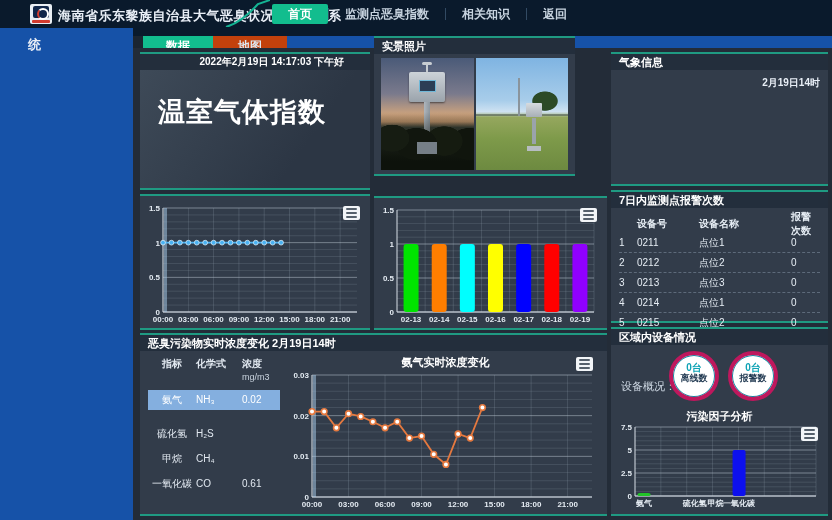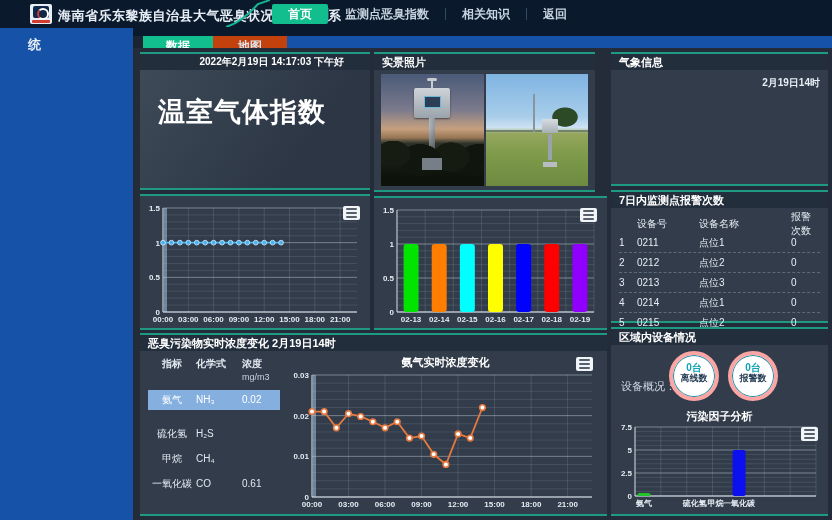--- a/index.html
+++ b/index.html
@@ -63,38 +63,38 @@
   .fence{position:absolute;left:0;top:50%;width:100%;height:2px;background:rgba(70,80,70,.55);}
   .fpole{position:absolute;left:46%;top:18%;width:2px;height:34%;background:#8a949c;}
   .station2{position:absolute;left:55%;top:40%;width:16px;height:14px;background:linear-gradient(180deg,#d6dbdf,#a7afb6);border-radius:1px;}
   .spole2{position:absolute;left:55%;top:54%;width:4px;height:26px;margin-left:6px;background:#9aa3ab;}
   .sbase2{position:absolute;left:55%;top:79%;width:14px;height:5px;margin-left:1px;background:#b7bdc2;}
   
   .weather-date{position:absolute;right:8px;top:22px;font-size:10px;font-weight:bold;color:#e8eef6;}
   
   .atable{position:absolute;left:8px;right:8px;top:22px;}
   .arow{display:flex;height:19px;align-items:center;font-size:10px;color:#e6edf4;}
-  .arow.head{font-weight:normal;}
+  .arow.head{font-weight:bold;}
   .arow.data{border-bottom:1px dashed #5d6a7a;}
   .ac0{width:18px;} .ac1{width:62px;} .ac2{width:92px;} .ac3{flex:1;}
   
   .odor-body{position:absolute;left:0;top:16px;right:0;bottom:0;display:flex;}
   .odor-table{width:144px;padding:6px 4px 0 8px;box-sizing:border-box;}
   .orow{display:flex;font-size:10px;color:#e2e9f1;align-items:flex-start;}
   .orow.head{font-weight:bold;margin-bottom:8px;}
   .oc0{width:48px;text-align:center;} .oc1{width:46px;} .oc2{width:38px;}
   .unit{font-size:9px;color:#c9d3de;font-weight:normal;}
   .orow.data{height:20px;line-height:20px;margin-bottom:5px;cursor:pointer;}
   .orow.data.selected{background:var(--rowblue);color:#fff;margin-bottom:14px;}
   .chart-area{flex:1;position:relative;}
   .chart-title{position:absolute;left:0;top:4px;width:100%;text-align:center;font-size:11px;font-weight:bold;color:#fff;}
   
   .ov-label{position:absolute;left:10px;top:50px;font-size:11px;color:#cfd9e4;}
   .circles{position:absolute;left:58px;top:22px;display:flex;gap:9px;}
-  .circle{width:42px;height:42px;border-radius:50%;border:4px solid #fca5a5;background:#fff;text-align:center;box-shadow:0 0 0 1px #0f8ea6 inset;}
+  .circle{width:42px;height:42px;border-radius:50%;border:4px solid #be185d;background:#fff;text-align:center;box-shadow:0 0 0 1px #0f8ea6 inset;}
   .circle .cnt{margin-top:7px;font-size:10px;font-weight:bold;color:#0fa3b5;line-height:11px;}
   .circle .lbl{font-size:9px;font-weight:bold;color:#223a52;line-height:11px;}
   .analysis-title{position:absolute;left:0;top:80px;width:100%;text-align:center;font-size:11px;font-weight:bold;color:#fff;}
   text{font-family:"Liberation Sans",sans-serif;}
 </style>
 </head>
 <body>
 
 <div class="screen">
 
@@ -202,21 +202,21 @@
           <circle cx="129.6521739130435" cy="42.66666666666667" r="2.4" fill="#4ab2f2" stroke="#e8f6ff" stroke-width="0.7"></circle>
           <circle cx="138.08695652173913" cy="42.66666666666667" r="2.4" fill="#4ab2f2" stroke="#e8f6ff" stroke-width="0.7"></circle>
         </svg></div>
     <div class="toolbox" style="right:10px;top:10px;">
         <i></i>
         <i></i>
         <i></i>
       </div>
   </div>
 
-  <div class="panel" style="left:374px;top:52px;width:221px;height:140px;">
+  <div class="panel" style="left:374px;top:36px;width:201px;height:140px;">
     <div class="phead">实景照片</div>
     <div class="photo-row">
       <div class="photo photo-sunset">
         <div class="antenna"></div>
         <div class="cabinet">
             <div class="scr"></div>
           </div>
         <div class="pole"></div>
         <div class="trees"></div>
         <div class="base"></div>

